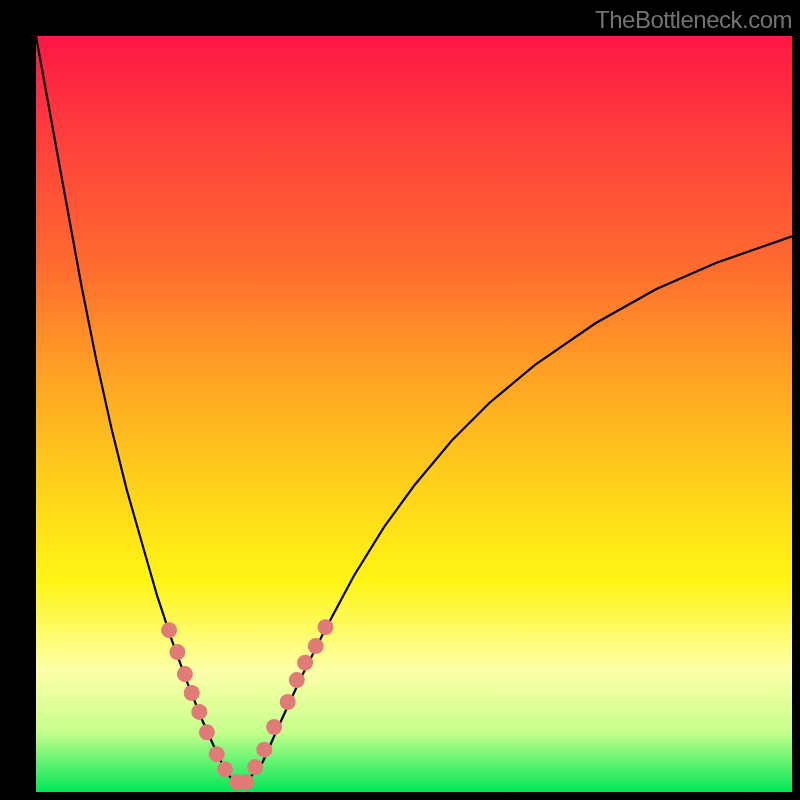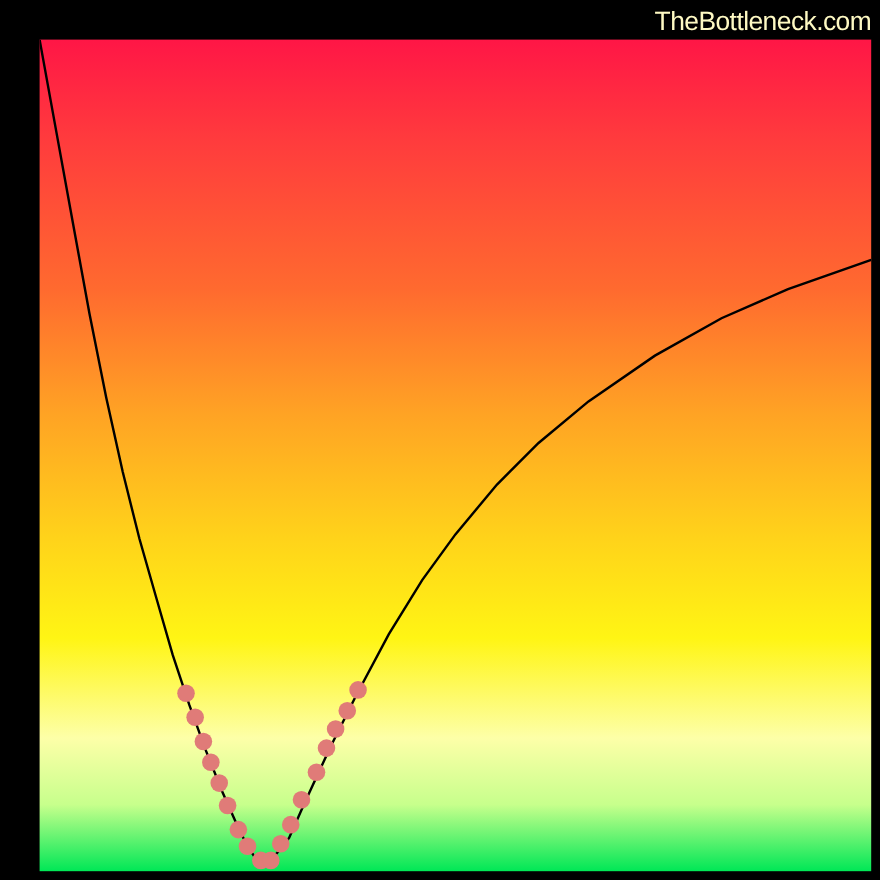--- a/index.html
+++ b/index.html
@@ -38,21 +38,21 @@
     position: absolute;
     left: 0;
     top: 0;
     width: 756px;
     height: 756px;
   }
   .watermark {
     position: absolute;
     top: 6px;
     right: 8px;
-    color: #fef9c3;
+    color: #737373;
     font-size: 24px;
     font-weight: 500;
     letter-spacing: -0.5px;
   }
 </style>
 </head>
 <body>
 
 <div class="outer">
   <div class="plot">

